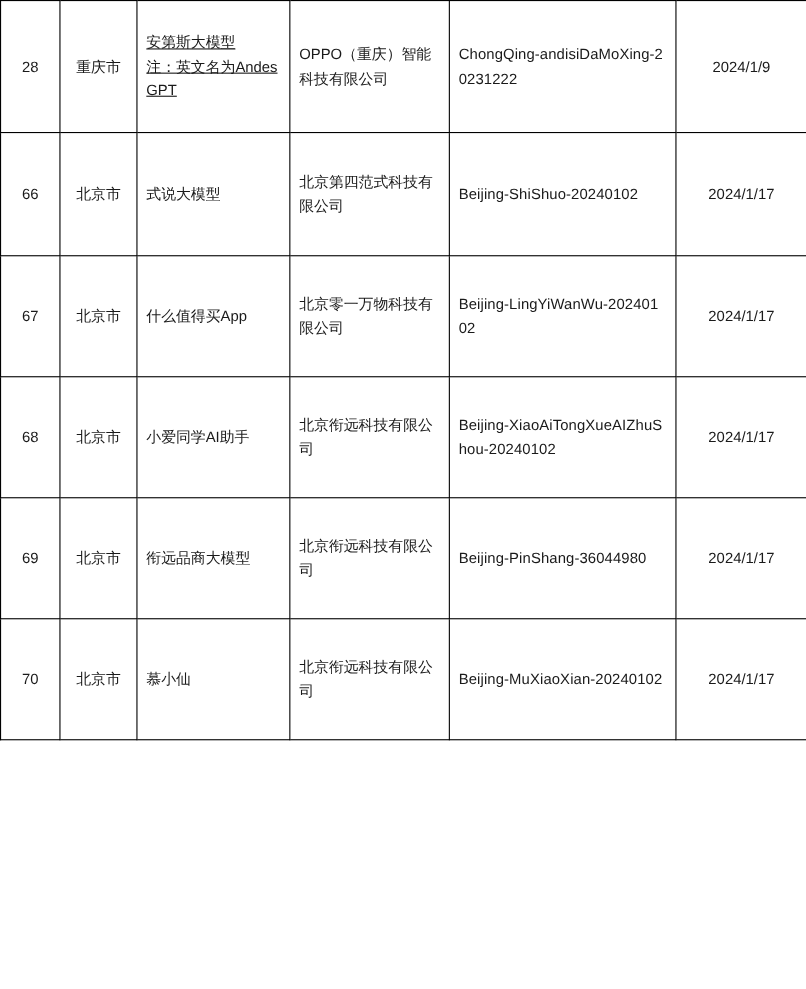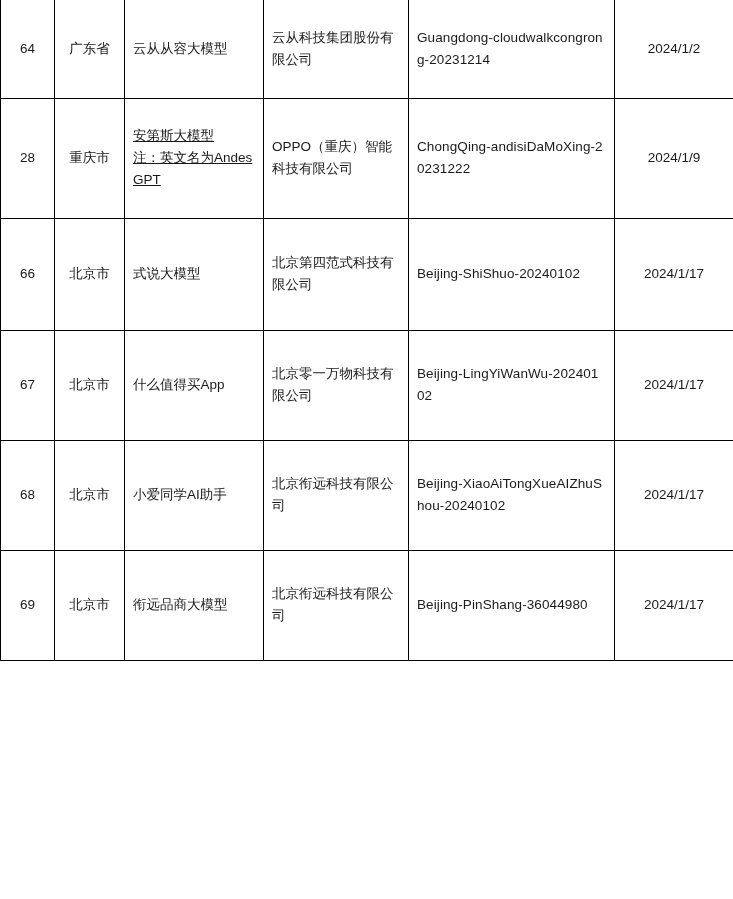--- a/index.html
+++ b/index.html
@@ -86,28 +86,20 @@
   <table class="reg-table">
     <colgroup>
       <col class="c-index">
       <col class="c-region">
       <col class="c-name">
       <col class="c-company">
       <col class="c-code">
       <col class="c-date">
     </colgroup>
     <tbody>
-      <tr class="row-clipped" style="height:98px;">
-        <td class="cell-index">64</td>
-        <td class="cell-region">广东省</td>
-        <td class="cell-name">云从从容大模型</td>
-        <td class="cell-company">云从科技集团股份有限公司</td>
-        <td class="cell-code">Guangdong-cloudwalkcongrong-20231214</td>
-        <td class="cell-date">2024/1/2</td>
-      </tr>
       <tr style="height:120px;">
         <td class="cell-index">28</td>
         <td class="cell-region">重庆市</td>
         <td class="cell-name" style="white-space: pre-line; text-decoration: underline;">安第斯大模型
 注：英文名为AndesGPT</td>
         <td class="cell-company">OPPO（重庆）智能科技有限公司</td>
         <td class="cell-code">ChongQing-andisiDaMoXing-20231222</td>
         <td class="cell-date">2024/1/9</td>
       </tr>
       <tr style="height:112px;">
@@ -135,15 +127,23 @@
         <td class="cell-date">2024/1/17</td>
       </tr>
       <tr style="height:110px;">
         <td class="cell-index">69</td>
         <td class="cell-region">北京市</td>
         <td class="cell-name">衔远品商大模型</td>
         <td class="cell-company">北京衔远科技有限公司</td>
         <td class="cell-code">Beijing-PinShang-36044980</td>
         <td class="cell-date">2024/1/17</td>
       </tr>
+      <tr style="height:110px;">
+        <td class="cell-index">70</td>
+        <td class="cell-region">北京市</td>
+        <td class="cell-name">慕小仙</td>
+        <td class="cell-company">北京衔远科技有限公司</td>
+        <td class="cell-code">Beijing-MuXiaoXian-20240102</td>
+        <td class="cell-date">2024/1/17</td>
+      </tr>
     </tbody>
   </table>
 </div>
 
 </body></html>

